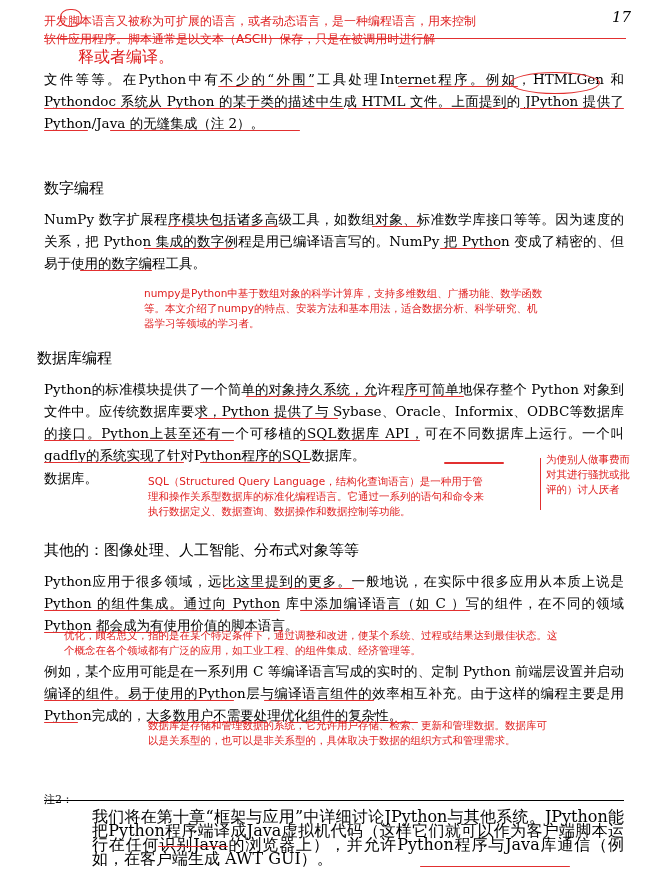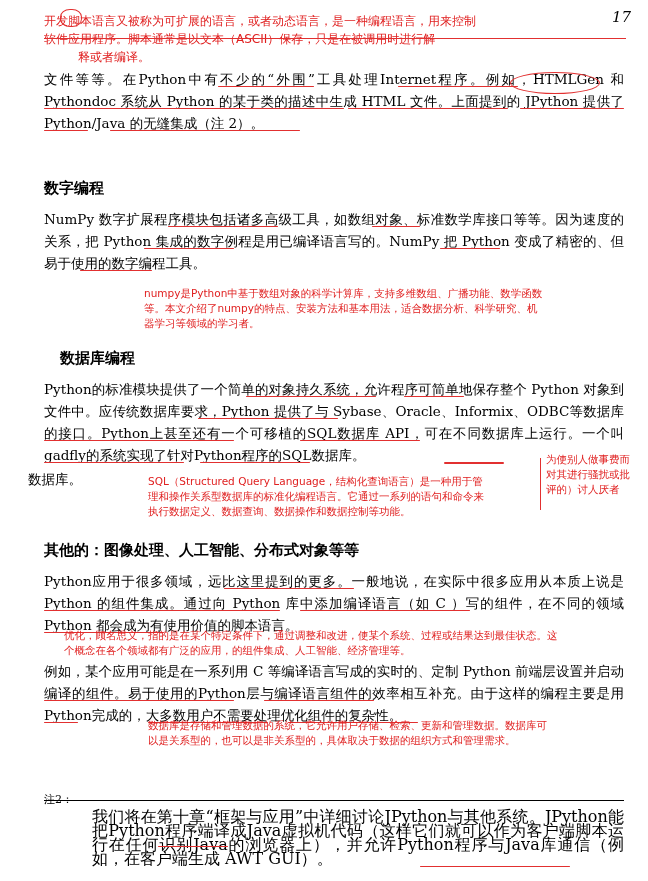--- a/index.html
+++ b/index.html
@@ -26,21 +26,21 @@
   .para {
     position: absolute;
     font-size: 13.5px;
     line-height: 22px;
     text-align: justify;
     color: #000;
   }
   .heading {
     position: absolute;
     font-size: 15px;
-    font-weight: bold;
+    font-weight: normal;
     line-height: 20px;
     color: #000;
     font-family: "DejaVu Sans", "Liberation Sans", sans-serif;
   }
   .pagenum {
     position: absolute;
     right: 17px;
     top: 8px;
     font-style: italic;
     font-size: 15px;
@@ -106,21 +106,21 @@
 </style>
 </head>
 <body>
 
 <div class="page">
 
   <div class="pagenum">17</div>
 
   <div class="annot" style="left:44px; top:12px; width:580px; font-size:12px; line-height:18px;">开发脚本语言又被称为可扩展的语言，或者动态语言，是一种编程语言，用来控制</div>
   <div class="annot" style="left:44px; top:30px; width:580px; font-size:12px; line-height:18px;">软件应用程序。脚本通常是以文本（ASCII）保存，只是在被调用时进行解</div>
-  <div class="annot" style="left:78px; top:48px; width:560px; font-size:12px; line-height:18px;">释或者编译。</div>
+  <div class="annot" style="left:78px; top:48px; width:560px; font-size:16px; line-height:18px;">释或者编译。</div>
 
   <div class="strike" style="left:44px; top:38px; width:582px;"></div>
 
   <div class="circle" style="left:60px; top:9px; width:20px; height:16px; border-radius:45%;"></div>
 
   <div class="para" style="left:44px; top:68px; width:580px;">文件等等。在Python中有不少的“外围”工具处理Internet程序。例如，HTMLGen 和 Pythondoc 系统从 Python 的某于类的描述中生成 HTML 文件。上面提到的 JPython 提供了 Python/Java 的无缝集成（注 2）。</div>
 
   <div class="uline" style="left:218px; top:86px; width:96px;"></div>
   <div class="uline" style="left:398px; top:86px; width:120px;"></div>
   <div class="uline" style="left:44px; top:108px; width:300px;"></div>
@@ -134,48 +134,48 @@
 
   <div class="para" style="left:44px; top:208px; width:580px;">NumPy 数字扩展程序模块包括诸多高级工具，如数组对象、标准数学库接口等等。因为速度的关系，把 Python 集成的数字例程是用已编译语言写的。NumPy 把 Python 变成了精密的、但易于使用的数字编程工具。</div>
   <div class="uline" style="left:168px; top:226px; width:110px;"></div>
   <div class="uline" style="left:372px; top:226px; width:48px;"></div>
   <div class="uline" style="left:144px; top:248px; width:90px;"></div>
   <div class="uline" style="left:440px; top:248px; width:60px;"></div>
   <div class="uline" style="left:80px; top:270px; width:72px;"></div>
 
   <div class="annot annot-small" style="left:144px; top:286px; width:400px;">numpy是Python中基于数组对象的科学计算库，支持多维数组、广播功能、数学函数等。本文介绍了numpy的特点、安装方法和基本用法，适合数据分析、科学研究、机器学习等领域的学习者。</div>
 
-  <div class="heading" style="left:60px; top:348px;">数据库编程</div>
+  <div class="heading" style="left:37px; top:348px;">数据库编程</div>
 
   <div class="para" style="left:44px; top:378px; width:580px;">Python的标准模块提供了一个简单的对象持久系统，允许程序可简单地保存整个 Python 对象到文件中。应传统数据库要求，Python 提供了与 Sybase、Oracle、Informix、ODBC等数据库的接口。Python上甚至还有一个可移植的SQL数据库 API，可在不同数据库上运行。一个叫gadfly的系统实现了针对Python程序的SQL数据库。</div>
   <div class="uline" style="left:246px; top:396px; width:130px;"></div>
   <div class="uline" style="left:404px; top:396px; width:60px;"></div>
   <div class="uline" style="left:198px; top:418px; width:140px;"></div>
   <div class="uline" style="left:44px; top:440px; width:190px;"></div>
   <div class="uline" style="left:300px; top:440px; width:120px;"></div>
   <div class="uline" style="left:44px; top:462px; width:140px;"></div>
   <div class="uline" style="left:200px; top:462px; width:110px;"></div>
   <div class="uline thick" style="left:444px; top:462px; width:60px;"></div>
 
-  <div class="annot" style="left:28px; top:472px; width:90px; color:#000; font-family:Liberation Sans, sans-serif; font-size:13.5px;">数据库。</div>
+  <div class="annot" style="left:44px; top:472px; width:90px; color:#000; font-family:Liberation Mono, monospace; font-size:13.5px;">数据库。</div>
 
   <div class="annot annot-small" style="left:148px; top:474px; width:344px;">SQL（Structured Query Language，结构化查询语言）是一种用于管理和操作关系型数据库的标准化编程语言。它通过一系列的语句和命令来执行数据定义、数据查询、数据操作和数据控制等功能。</div>
 
   <div class="annot annot-small" style="left:546px; top:452px; width:86px;">为使别人做事费而对其进行骚扰或批评的）讨人厌者</div>
   <div class="vline" style="left:540px; top:458px; height:52px;"></div>
 
   <div class="heading" style="left:44px; top:540px;">其他的：图像处理、人工智能、分布式对象等等</div>
 
   <div class="para" style="left:44px; top:570px; width:580px;">Python应用于很多领域，远比这里提到的更多。一般地说，在实际中很多应用从本质上说是 Python 的组件集成。通过向 Python 库中添加编译语言（如 C ）写的组件，在不同的领域 Python 都会成为有使用价值的脚本语言。</div>
   <div class="uline" style="left:224px; top:588px; width:130px;"></div>
   <div class="uline" style="left:44px; top:610px; width:236px;"></div>
   <div class="uline" style="left:300px; top:610px; width:170px;"></div>
   <div class="uline" style="left:44px; top:632px; width:120px;"></div>
 
-  <div class="annot annot-small" style="left:64px; top:628px; width:500px;">优化，顾名思义，指的是在某个特定条件下，通过调整和改进，使某个系统、过程或结果达到最佳状态。这个概念在各个领域都有广泛的应用，的组件集成、人工智能、经济管理等。</div>
+  <div class="annot annot-small" style="left:64px; top:628px; width:500px;">优化，顾名思义，指的是在某个特定条件下，通过调整和改进，使某个系统、过程或结果达到最佳状态。这个概念在各个领域都有广泛的应用，如工业工程、的组件集成、经济管理等。</div>
 
   <div class="para" style="left:44px; top:660px; width:580px;">例如，某个应用可能是在一系列用 C 等编译语言写成的实时的、定制 Python 前端层设置并启动编译的组件。易于使用的Python层与编译语言组件的效率相互补充。由于这样的编程主要是用Python完成的，大多数用户不需要处理优化组件的复杂性。</div>
   <div class="uline" style="left:44px; top:700px; width:190px;"></div>
   <div class="uline" style="left:264px; top:700px; width:110px;"></div>
   <div class="uline" style="left:44px; top:722px; width:34px;"></div>
   <div class="uline" style="left:148px; top:722px; width:120px;"></div>
   <div class="uline" style="left:288px; top:722px; width:130px;"></div>
 
   <div class="annot annot-small" style="left:148px; top:718px; width:402px;">数据库是存储和管理数据的系统，它允许用户存储、检索、更新和管理数据。数据库可以是关系型的，也可以是非关系型的，具体取决于数据的组织方式和管理需求。</div>
 

